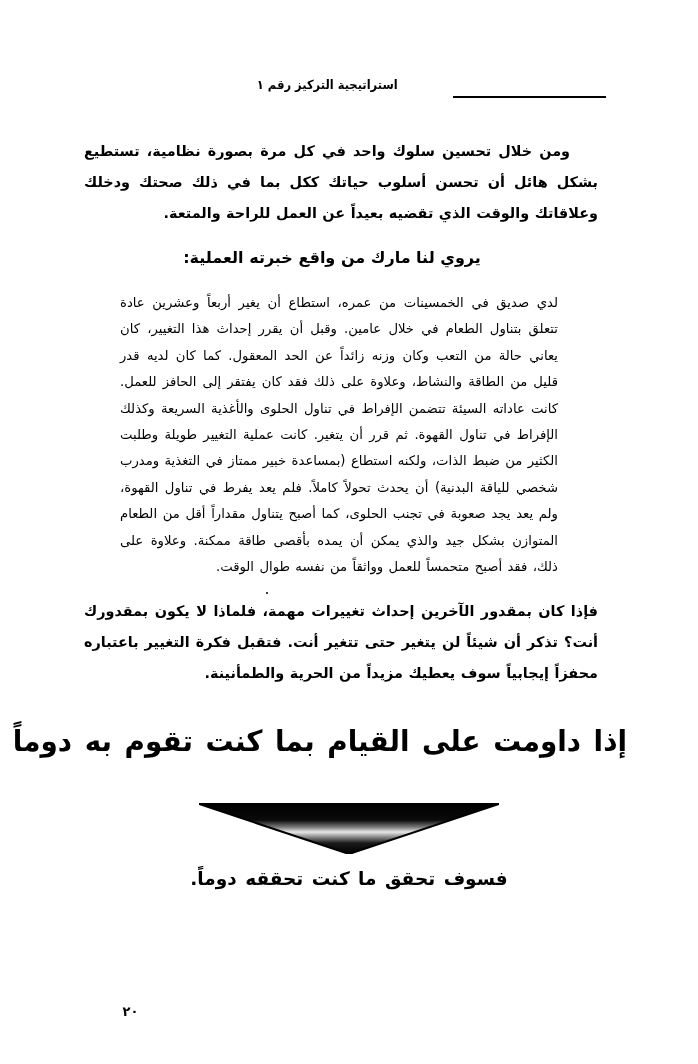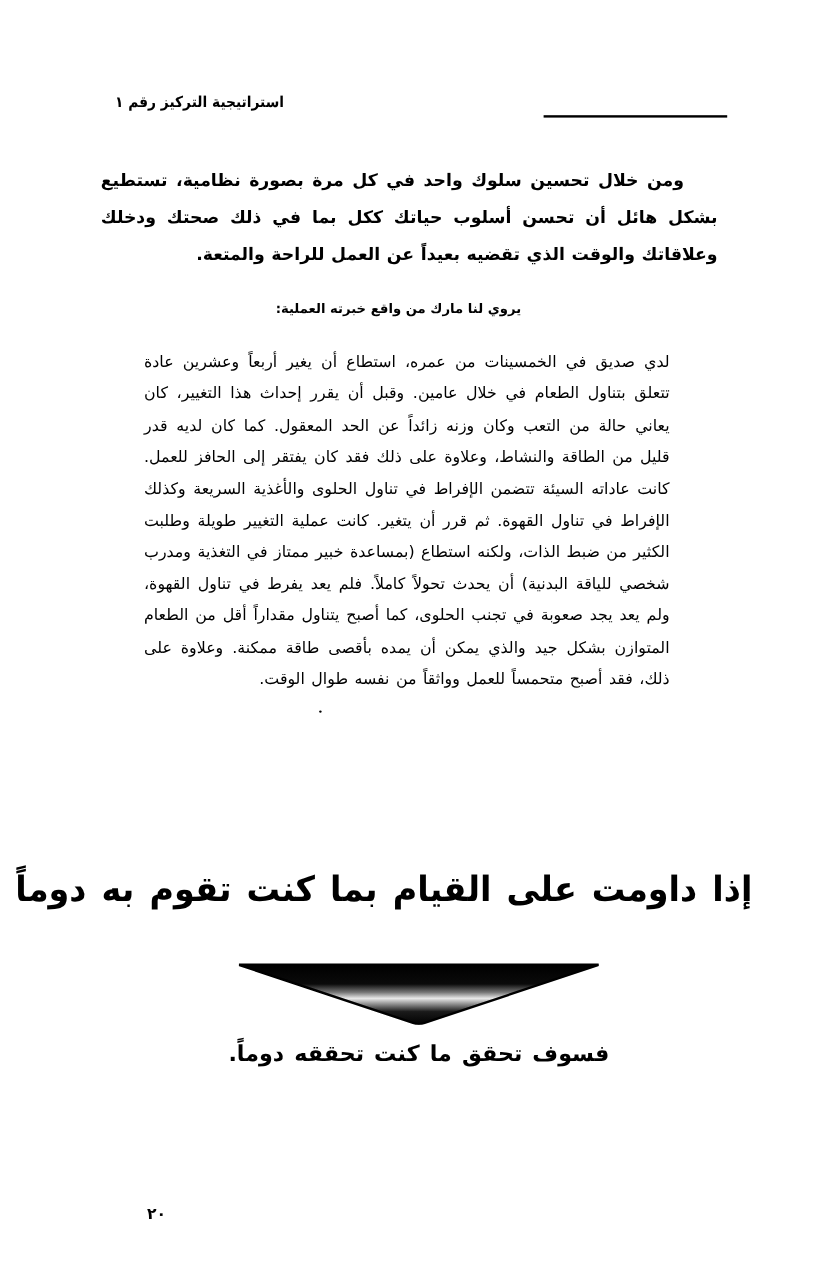--- a/index.html
+++ b/index.html
@@ -19,23 +19,23 @@
     margin: 0 auto;
     background: #ffffff;
     overflow: hidden;
     box-sizing: border-box;
   }
 
   
   .header {
     position: absolute;
     top: 74px;
-    right: 84px;
+    right: 104px;
     width: 520px;
-    text-align: left;
+    text-align: center;
     direction: rtl;
   }
   .header-text {
     display: inline-block;
     font-family: "DejaVu Sans", "Liberation Sans", sans-serif;
     font-size: 12.5px;
     font-weight: 700;
     letter-spacing: 0.3px;
     line-height: 1.25;
     padding: 0 2px 2px 2px;
@@ -78,21 +78,21 @@
     letter-spacing: -0.1px;
     word-spacing: 0.5px;
   }
   p.para.first {
     text-indent: 28px;
   }
 
   p.intro-line {
     margin: 4px 0 12px 0;
     font-family: "DejaVu Sans", "Liberation Sans", sans-serif;
-    font-size: 11px;
+    font-size: 16px;
     font-weight: 700;
     line-height: 30px;
     text-align: right;
     padding-right: 18px;
   }
 
   
   .quote-block {
     margin: 17px 40px 16px 36px;
     direction: rtl;
@@ -212,20 +212,21 @@
   <div class="body-col">
 
     <p class="para first">ومن خلال تحسين سلوك واحد في كل مرة بصورة نظامية، تستطيع بشكل هائل أن تحسن أسلوب حياتك ككل بما في ذلك صحتك ودخلك وعلاقاتك والوقت الذي تقضيه بعيداً عن العمل للراحة والمتعة.</p>
 
     <p class="intro-line">يروي لنا مارك من واقع خبرته العملية:</p>
 
     <div class="quote-block">
       <p>لدي صديق في الخمسينات من عمره، استطاع أن يغير أربعاً وعشرين عادة تتعلق بتناول الطعام في خلال عامين. وقبل أن يقرر إحداث هذا التغيير، كان يعاني حالة من التعب وكان وزنه زائداً عن الحد المعقول. كما كان لديه قدر قليل من الطاقة والنشاط، وعلاوة على ذلك فقد كان يفتقر إلى الحافز للعمل. كانت عاداته السيئة تتضمن الإفراط في تناول الحلوى والأغذية السريعة وكذلك الإفراط في تناول القهوة. ثم قرر أن يتغير. كانت عملية التغيير طويلة وطلبت الكثير من ضبط الذات، ولكنه استطاع (بمساعدة خبير ممتاز في التغذية ومدرب شخصي للياقة البدنية) أن يحدث تحولاً كاملاً. فلم يعد يفرط في تناول القهوة، ولم يعد يجد صعوبة في تجنب الحلوى، كما أصبح يتناول مقداراً أقل من الطعام المتوازن بشكل جيد والذي يمكن أن يمده بأقصى طاقة ممكنة. وعلاوة على ذلك، فقد أصبح متحمساً للعمل وواثقاً من نفسه طوال الوقت.</p>
     </div>
 
+    <p class="para closing-para">فإذا كان بمقدور الآخرين إحداث تغييرات مهمة، فلماذا لا يكون بمقدورك أنت؟ تذكر أن شيئاً لن يتغير حتى تتغير أنت. فتقبل فكرة التغيير باعتباره محفزاً إيجابياً سوف يعطيك مزيداً من الحرية والطمأنينة.</p>
   </div>
 
   <div class="speck"></div>
 
   <div class="callout-top">
     <span class="callout-top-text">إذا داومت على القيام بما كنت تقوم به دوماً</span>
   </div>
 
   <div class="arrow-wrap">
     <div class="arrow">

